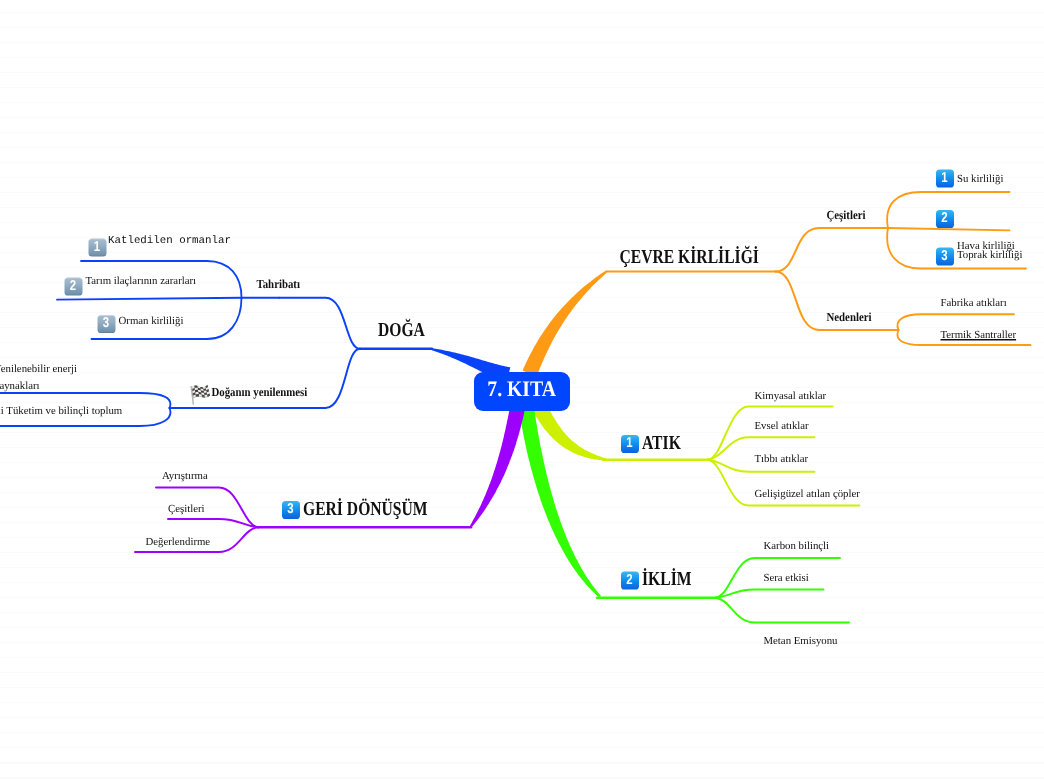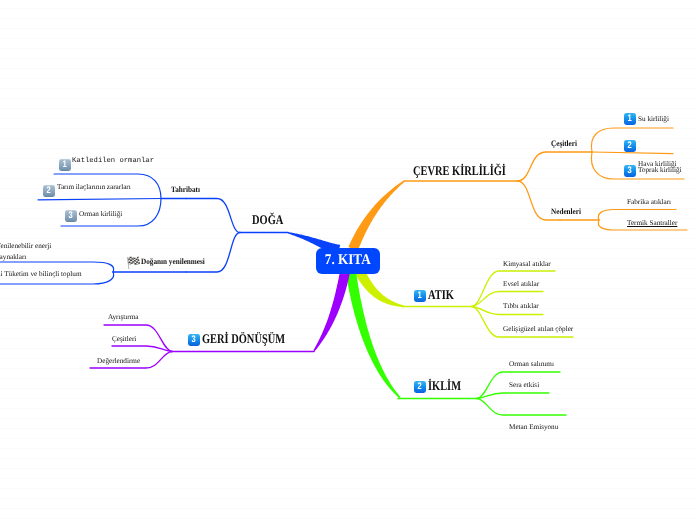--- a/index.html
+++ b/index.html
@@ -118,21 +118,21 @@
     </div>
 <div class="lbl lv1" style="left:428px;top:288px;">ATIK</div>
 <div class="lbl lv3" style="left:503px;top:261px;">Kimyasal atıklar</div>
 <div class="lbl lv3" style="left:503px;top:281px;">Evsel atıklar</div>
 <div class="lbl lv3" style="left:503px;top:303px;">Tıbbı atıklar</div>
 <div class="lbl lv3" style="left:503px;top:326px;">Gelişigüzel atılan çöpler</div>
 <div class="bdg blue" style="left:414px;top:381px;">
       <span>2</span>
     </div>
 <div class="lbl lv1" style="left:428px;top:379px;">İKLİM</div>
-<div class="lbl lv3" style="left:509px;top:361px;">Orman salınımı</div>
+<div class="lbl lv3" style="left:509px;top:361px;">Karbon bilinçli</div>
 <div class="lbl lv3" style="left:509px;top:382px;">Sera etkisi</div>
 <div class="lbl lv3" style="left:509px;top:404px;margin-top:20px;">Metan Emisyonu</div>
 <div class="bdg blue" style="left:188px;top:334px;">
       <span>3</span>
     </div>
 <div class="lbl lv1" style="left:202px;top:332px;">GERİ DÖNÜŞÜM</div>
 <div class="lbl lv3" style="left:108px;top:314px;">Ayrıştırma</div>
 <div class="lbl lv3" style="left:112px;top:336px;">Çeşitleri</div>
 <div class="lbl lv3" style="left:97px;top:358px;">Değerlendirme</div>
 </div>

